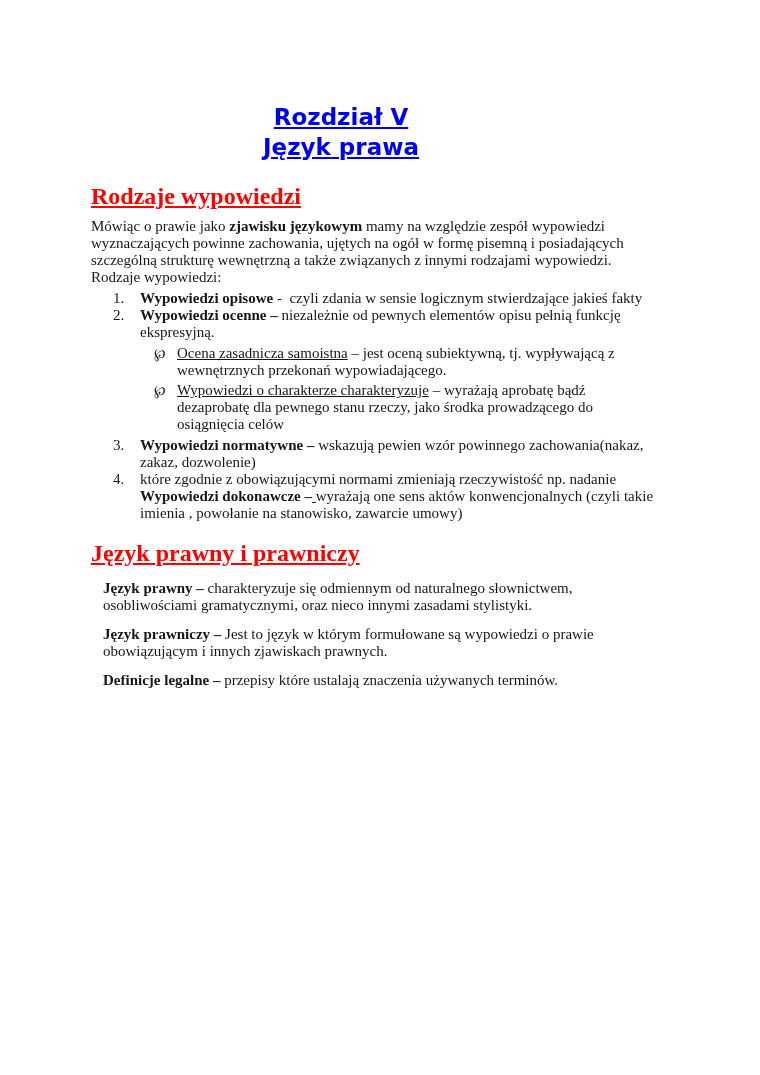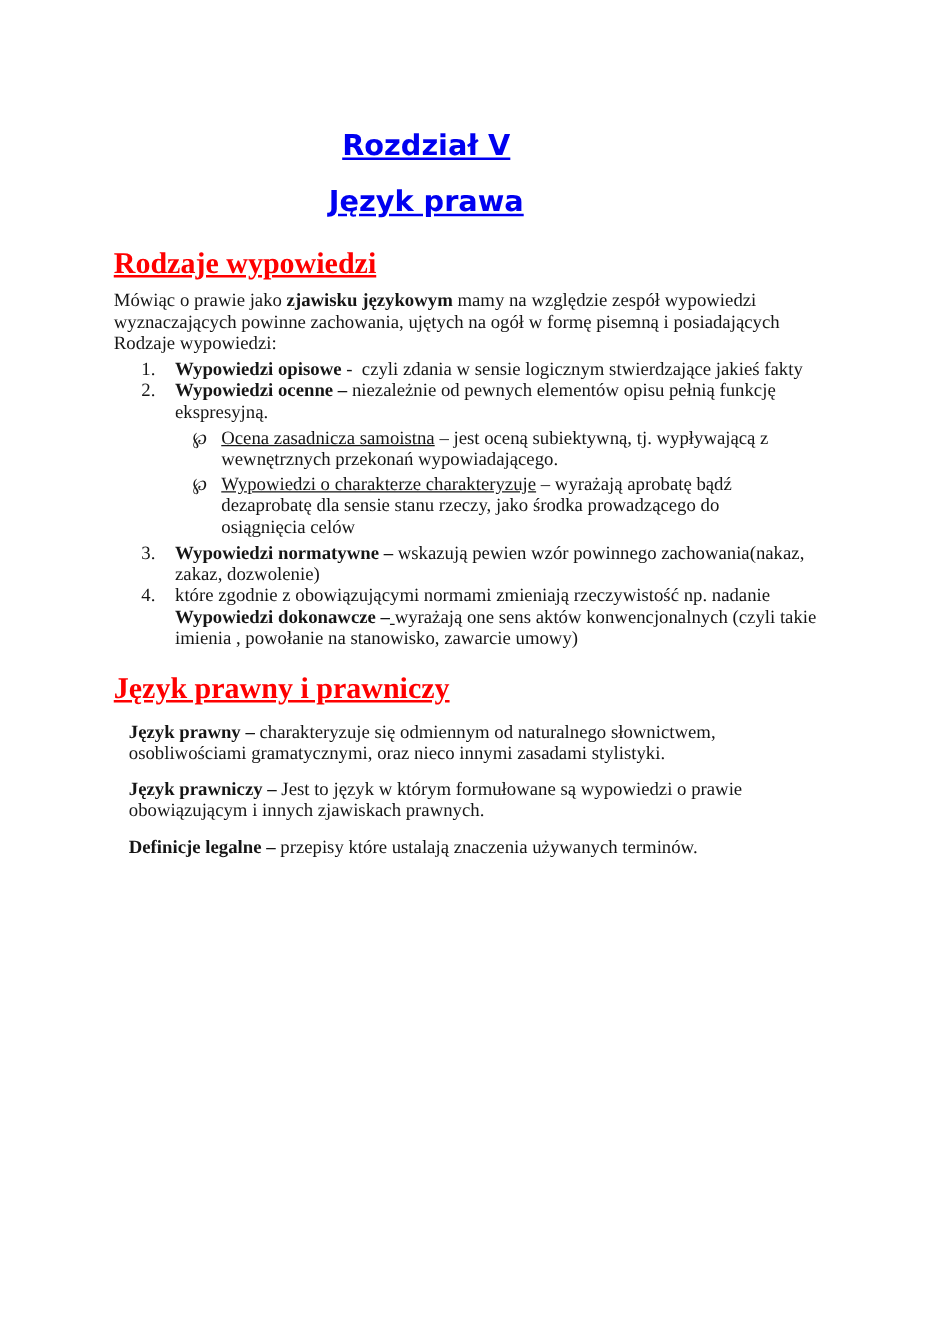--- a/index.html
+++ b/index.html
@@ -16,21 +16,21 @@
   .doc-title {
     width:500px;
     text-align:center;
     font-family:"DejaVu Sans", sans-serif;
     font-weight:bold;
     font-size:23px;
     line-height:30px;
     color:#0000f0;
     text-decoration:underline;
   }
-  .doc-title.second { margin-top:15px; }
+  .doc-title.second { }
 
   .red-heading {
     font-family:Liberation Serif, serif;
     font-weight:bold;
     font-size:24px;
     line-height:30px;
     color:#fe0000;
     text-decoration:underline;
     margin:19px 0 7px 0;
   }
@@ -65,20 +65,21 @@
 
     <div class="doc-title">Rozdział V</div>
     <div class="doc-title second">Język prawa</div>
 
     <div class="red-heading">Rodzaje wypowiedzi</div>
 
     <div class="bodytext">
       <div class="intro">
         <div class="line"><span>Mówiąc o prawie jako </span><b>zjawisku językowym</b><span> mamy na względzie zespół wypowiedzi</span></div>
         <div class="line">wyznaczających powinne zachowania, ujętych na ogół w formę pisemną i posiadających</div>
+        <div class="line">szczególną strukturę wewnętrzną a także związanych z innymi rodzajami wypowiedzi.</div>
         <div class="line">Rodzaje wypowiedzi:</div>
       </div>
 
       <div class="olist">
 
         <div class="oli">
           <span class="num">1.</span>
           <div class="line"><b>Wypowiedzi opisowe</b><span> -&nbsp; czyli zdania w sensie logicznym stwierdzające jakieś fakty</span></div>
         </div>
 
@@ -89,21 +90,21 @@
 
           <div class="sublist">
             <div class="sli">
               <span class="bullet">℘</span>
               <div class="line"><span class="ul">Ocena zasadnicza samoistna</span><span> – jest oceną subiektywną, tj. wypływającą z</span></div>
               <div class="line">wewnętrznych przekonań wypowiadającego.</div>
             </div>
             <div class="sli">
               <span class="bullet">℘</span>
               <div class="line"><span class="ul">Wypowiedzi o charakterze charakteryzuje</span><span> – wyrażają aprobatę bądź</span></div>
-              <div class="line">dezaprobatę dla sensie stanu rzeczy, jako środka prowadzącego do</div>
+              <div class="line">dezaprobatę dla pewnego stanu rzeczy, jako środka prowadzącego do</div>
               <div class="line">osiągnięcia celów</div>
             </div>
           </div>
         </div>
 
         <div class="oli">
           <span class="num">3.</span>
           <div class="line"><b>Wypowiedzi normatywne –</b><span> wskazują pewien wzór powinnego zachowania(nakaz,</span></div>
           <div class="line">zakaz, dozwolenie)</div>
         </div>

